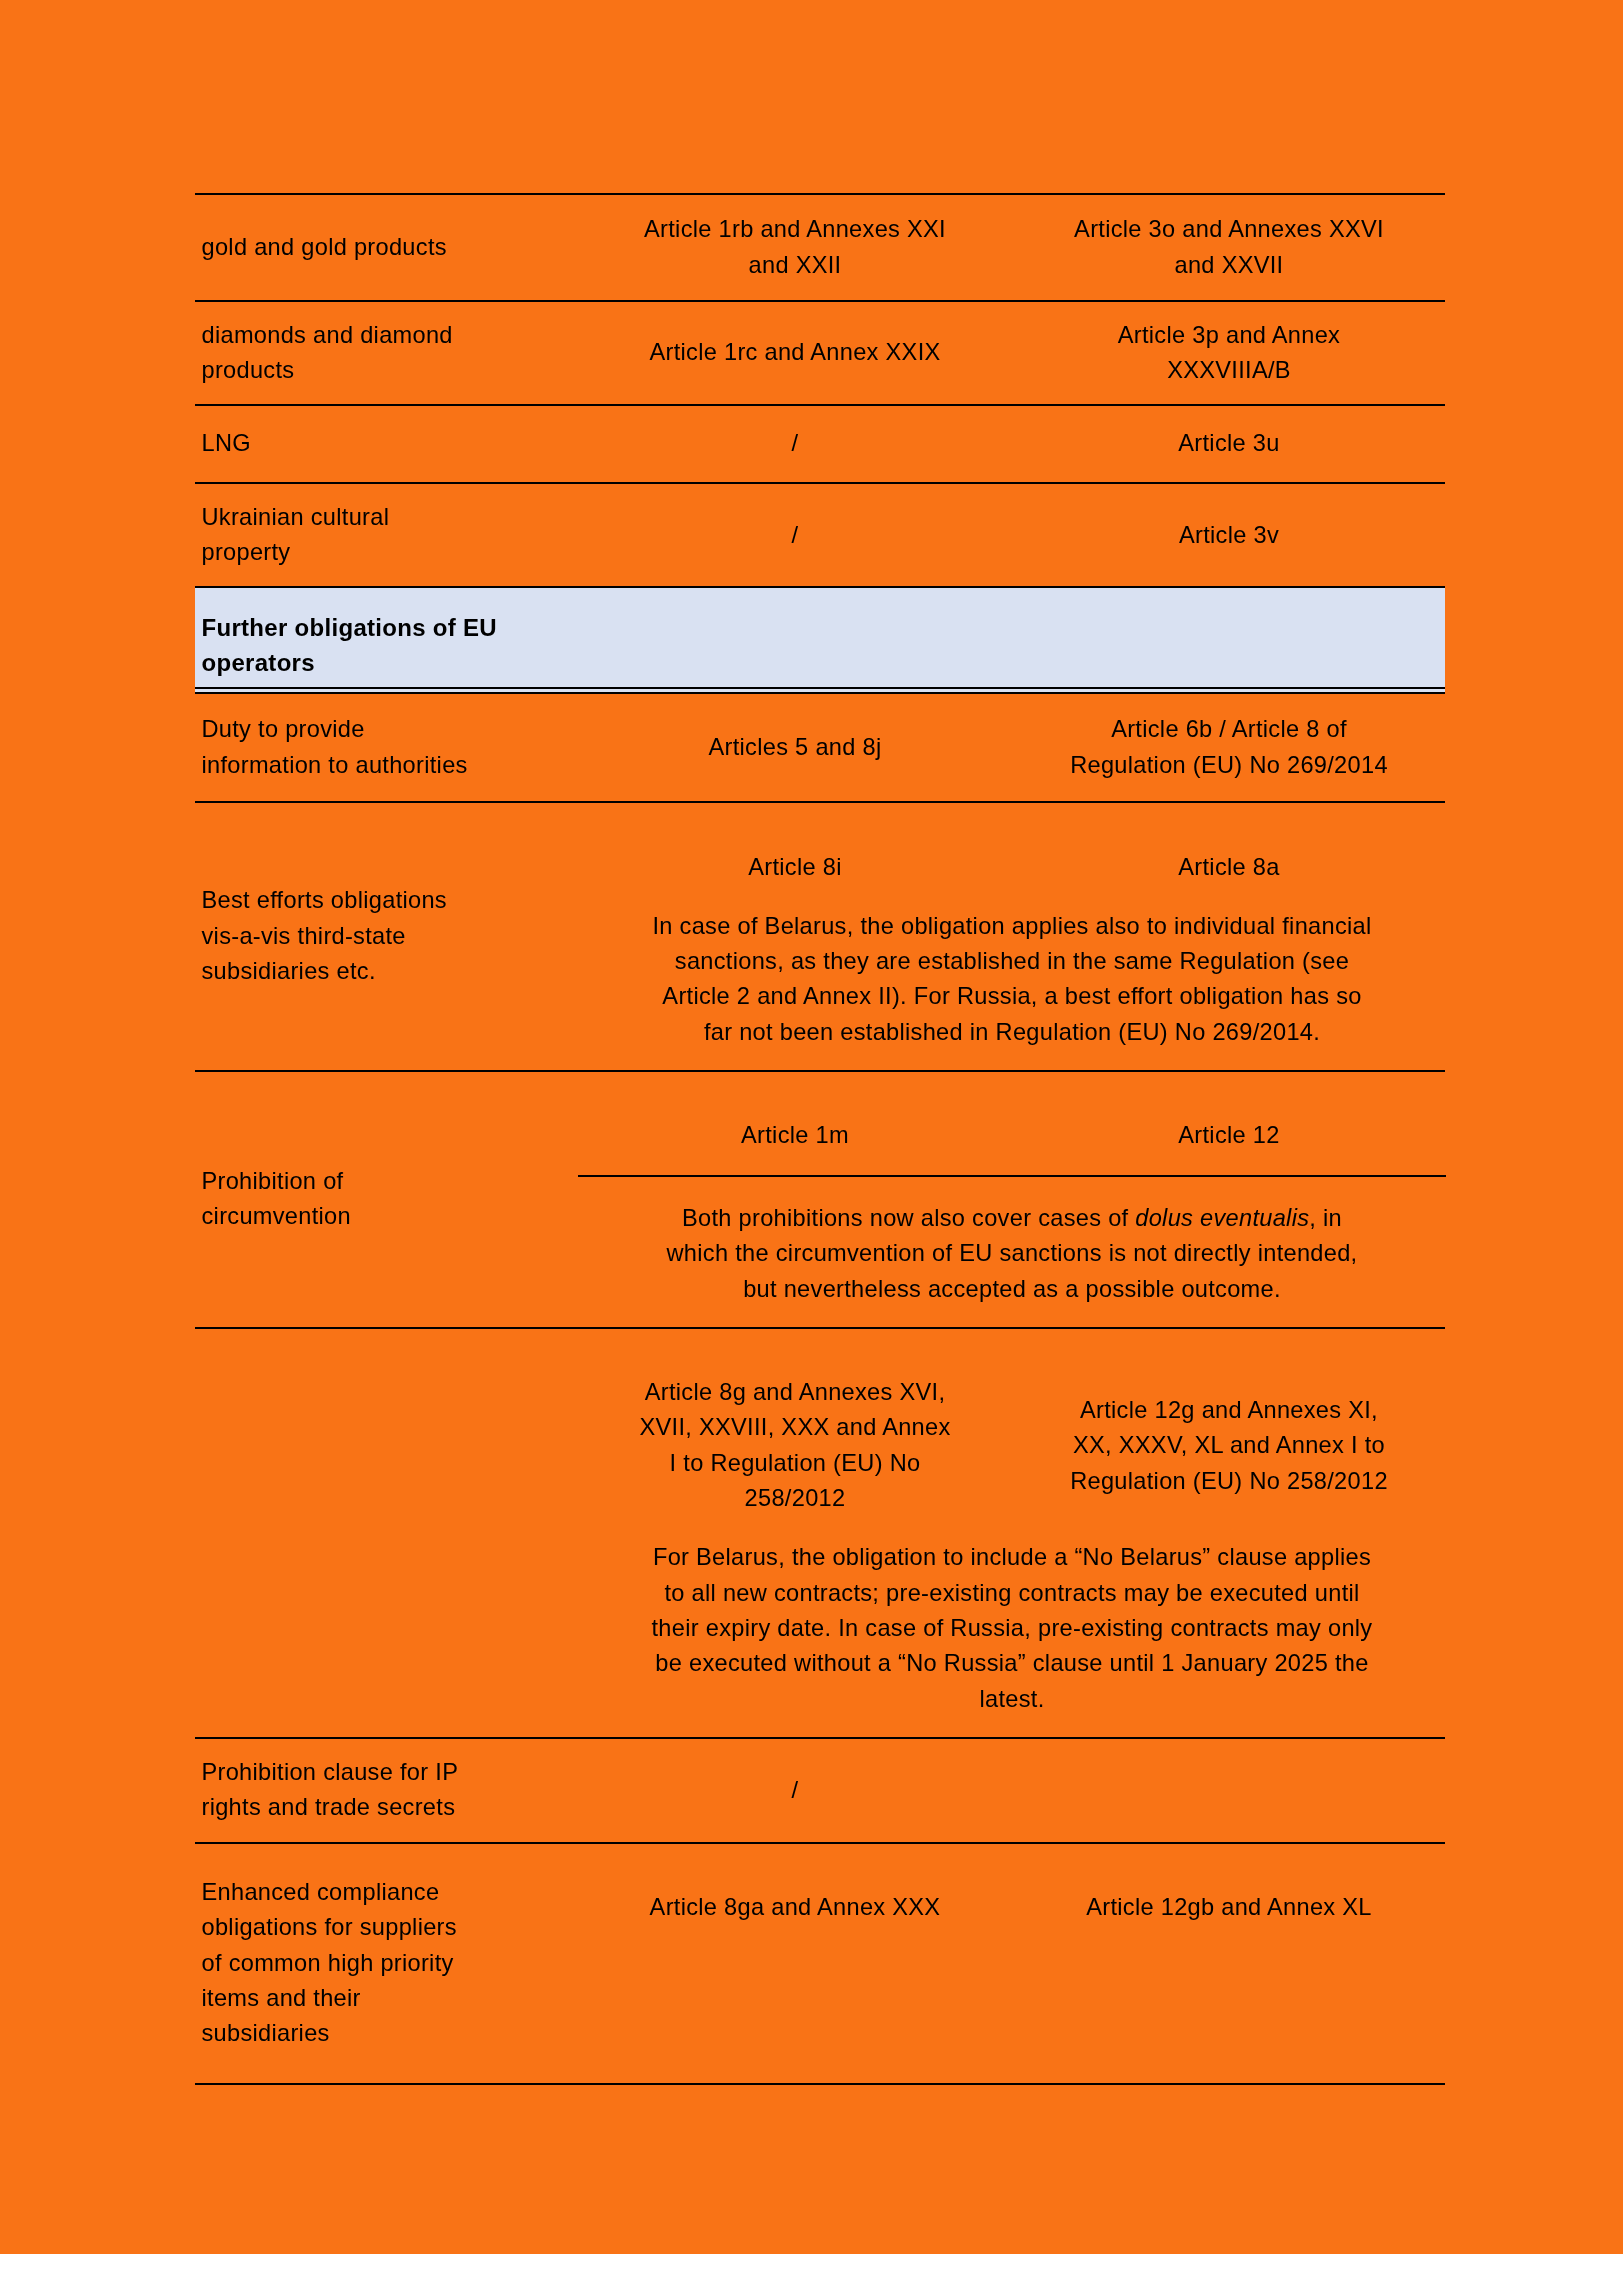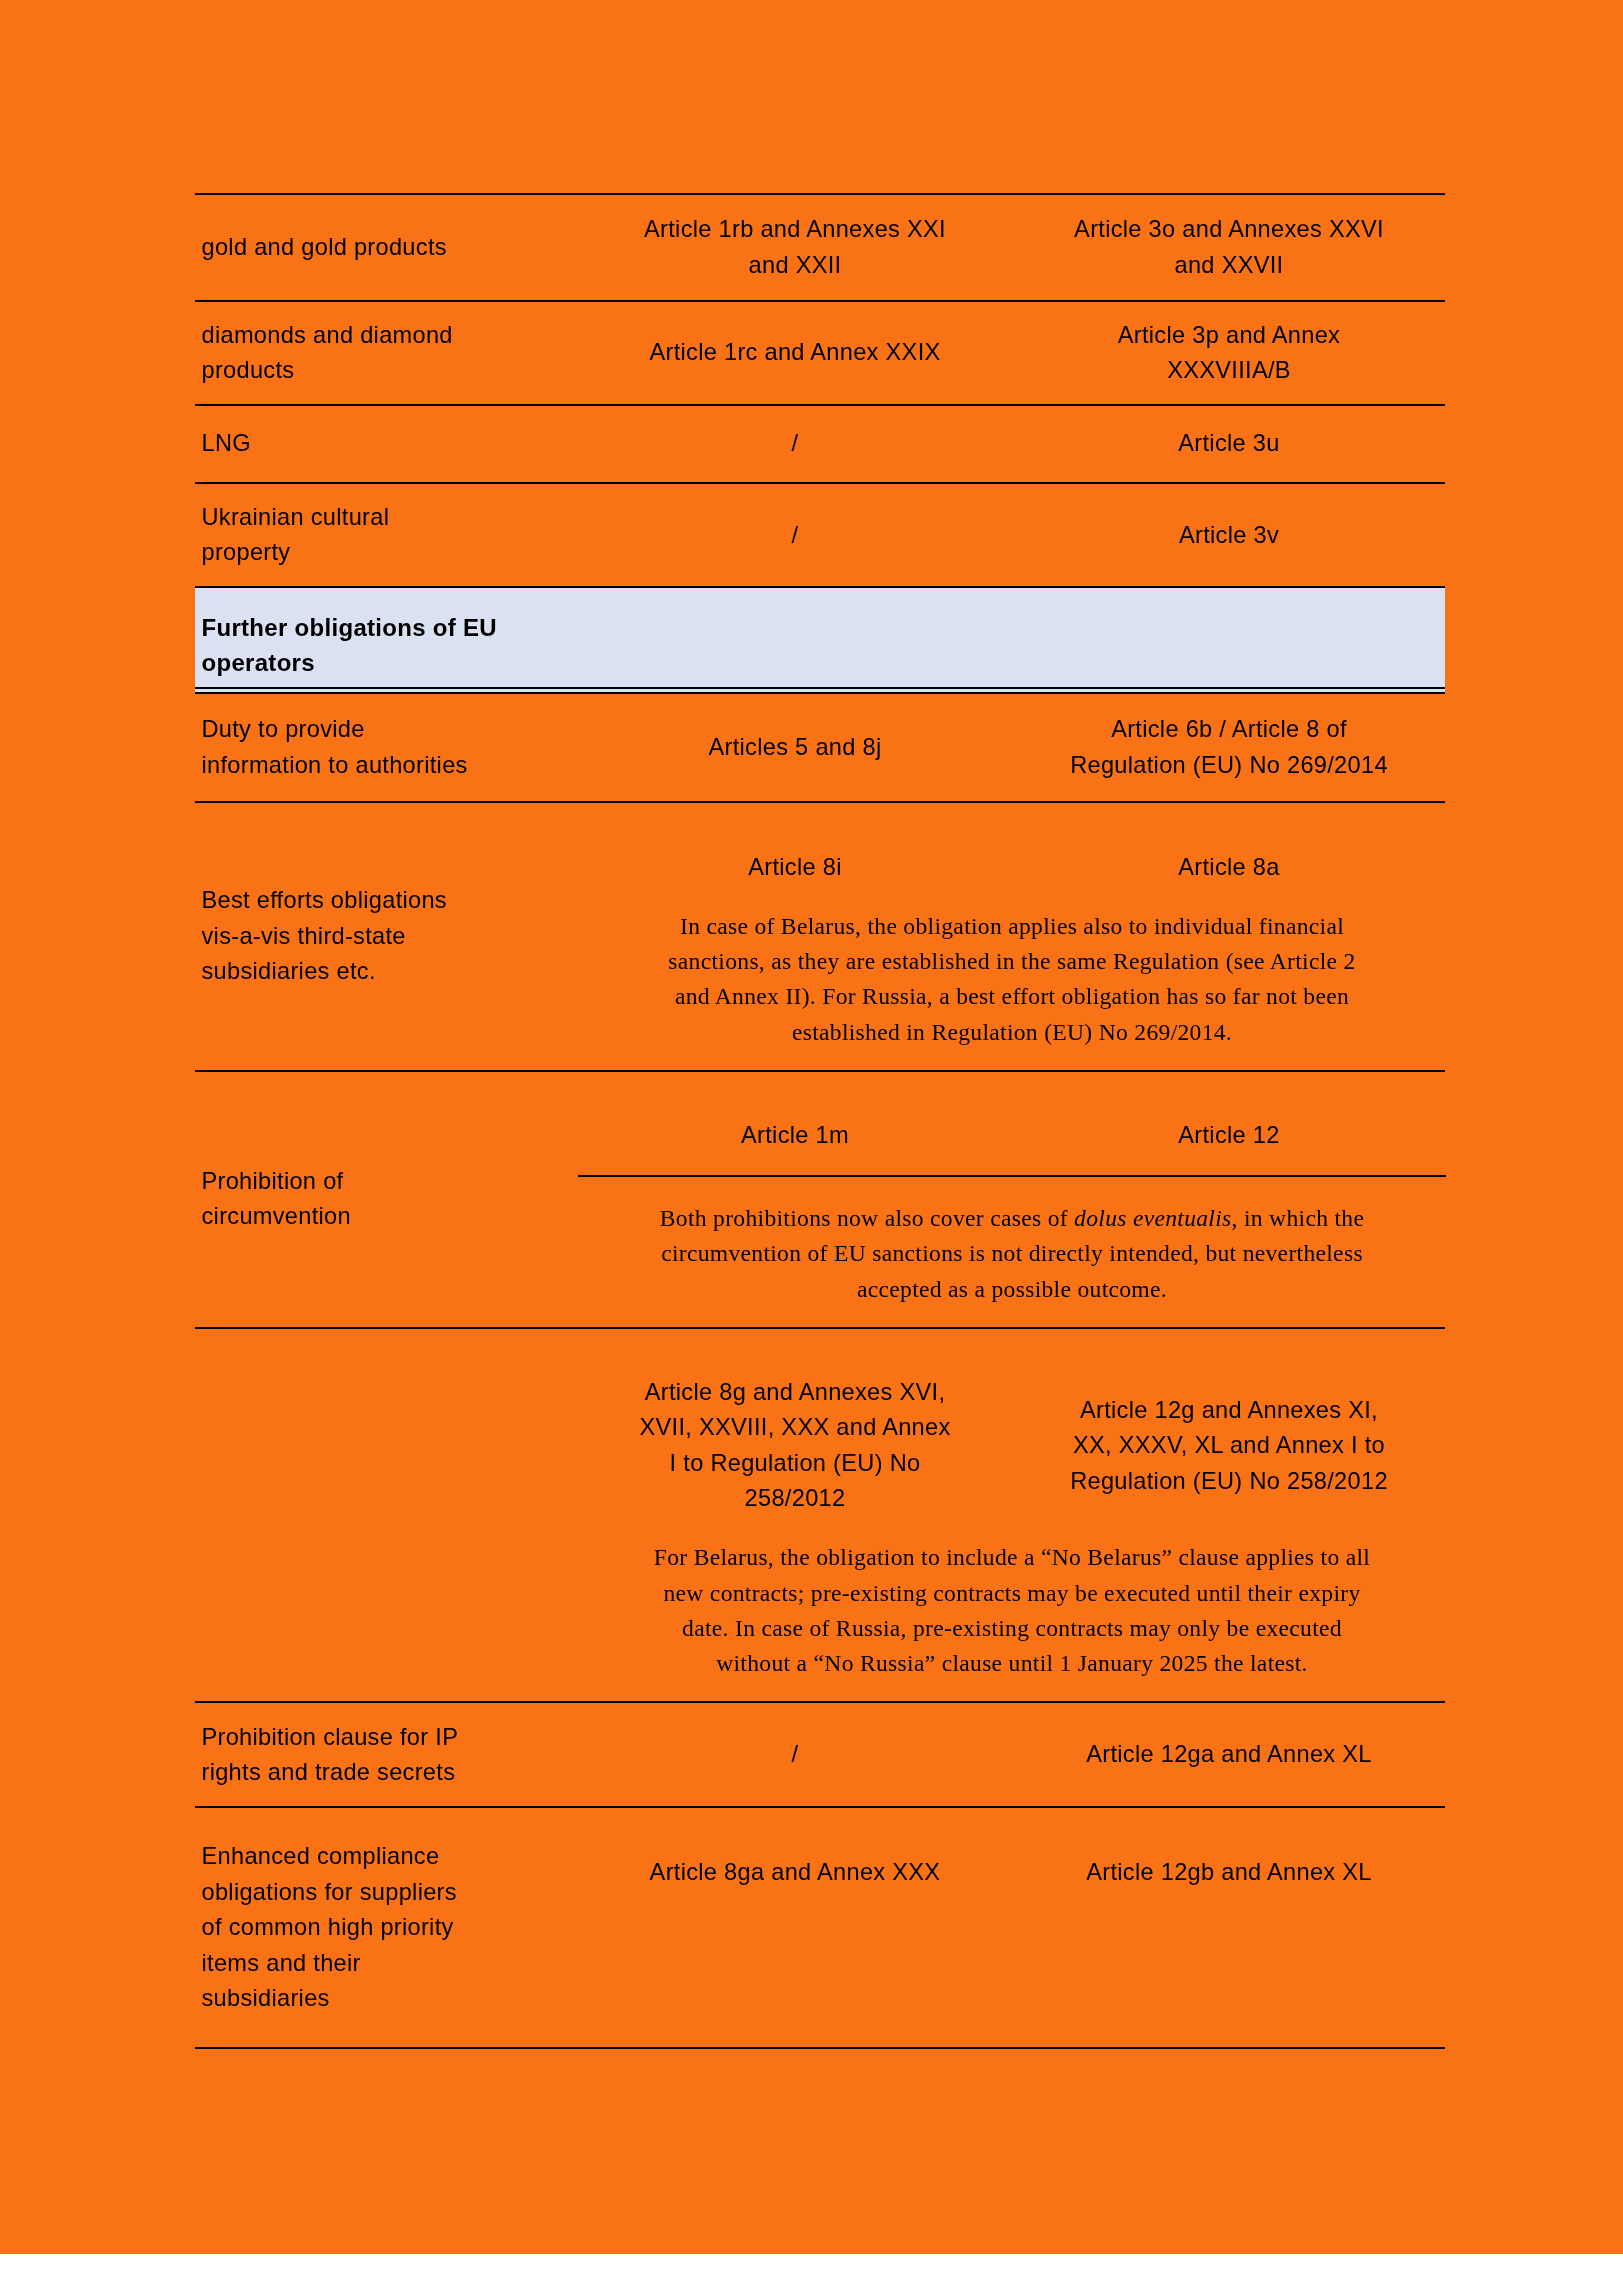--- a/index.html
+++ b/index.html
@@ -61,21 +61,20 @@
   .arts .art{padding:0;}
   .divider{
     height:2px;
     background:var(--rule);
     margin:22px 0 0 0;
   }
   .note{
     margin:23.6px auto 0 auto;
     max-width:726px;
     text-align:center;
-    font-family:Liberation Serif, serif;
   }
   .note .it{font-style:italic;}
   .band{
     background:var(--band-bg);
     border-bottom:7.9px double var(--rule);
     min-height:99px;
     display:flex;
     align-items:center;
   }
   .band-text{
@@ -206,23 +205,20 @@
       </div>
     </div>
 
     <div class="row" style="min-height:103px">
       <div class="cell label">
           <div class="label-inner">Prohibition clause for IP rights and trade secrets</div>
         </div>
       <div class="cell art slash">
           <div class="art-inner">/</div>
         </div>
-      <div class="cell art">
-          <div class="art-inner">Article 12ga and Annex XL</div>
-        </div>
     </div>
 
     <div class="row" style="min-height:239px">
       <div class="cell label">
           <div class="label-inner">Enhanced compliance obligations for suppliers of common high priority items and their subsidiaries</div>
         </div>
       <div class="rwrap">
         <div class="arts">
           <div class="cell art">
               <div class="art-inner">Article 8ga and Annex XXX</div>

